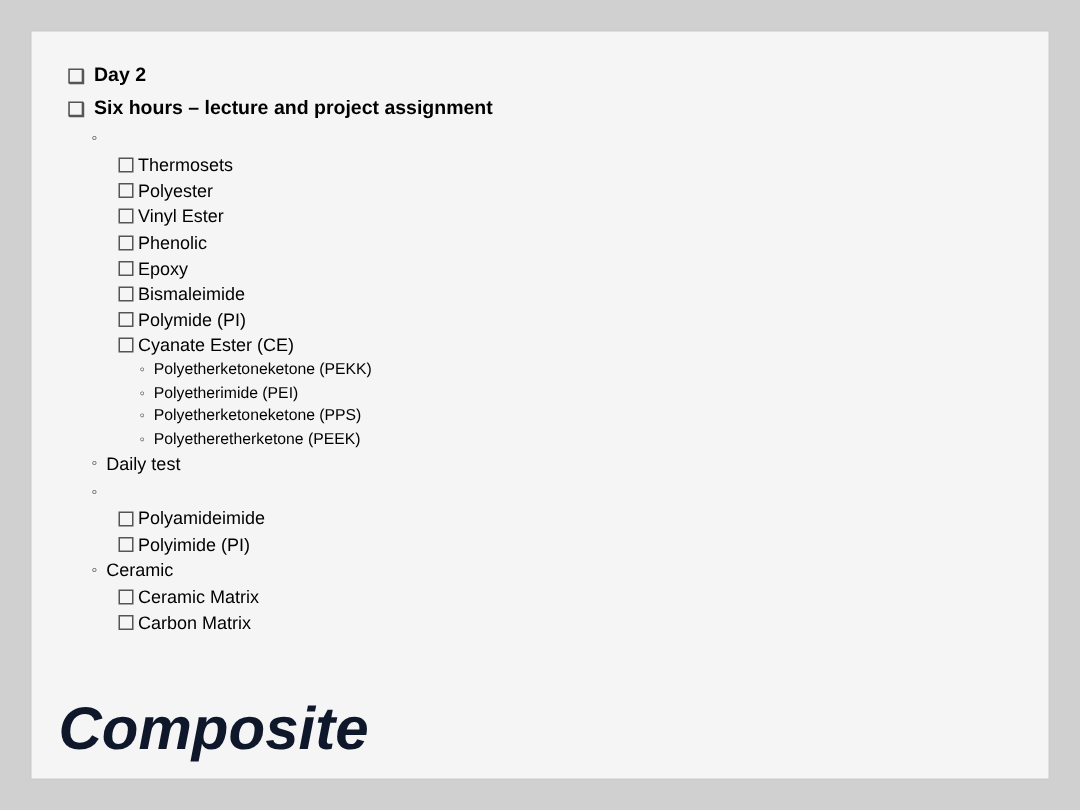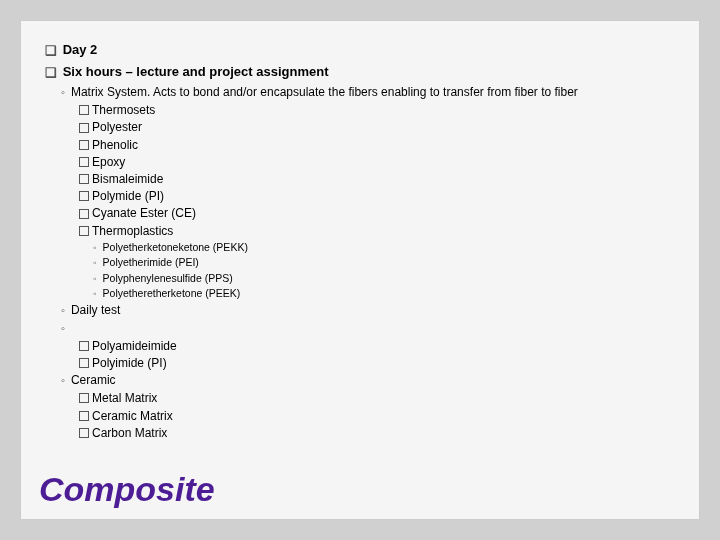--- a/index.html
+++ b/index.html
@@ -38,23 +38,23 @@
     .level0 .bullet-icon { color: #555; font-size: 13px; }
     .level1 { padding-left: 16px; font-size: 12px; margin-bottom: 2px; display: flex; align-items: flex-start; }
     .level1 .bullet-icon { color: #444; }
     .level2-checkbox { padding-left: 34px; font-size: 12px; margin-bottom: 1px; display: flex; align-items: center; }
     .level3 { padding-left: 48px; font-size: 10.5px; margin-bottom: 1px; display: flex; align-items: flex-start; }
     .level3 .bullet-icon { color: #555; font-size: 10px; }
     .composite-title {
       position: absolute;
       bottom: 10px;
       left: 18px;
-      font-size: 34px;
+      font-size: 40px;
       font-weight: bold;
-      color: #4c1d95;
+      color: #0f172a;
       font-style: italic;
     }
     .content-area {
       line-height: 1.35;
     }
   </style>
 </head>
 <body>
 
 <div class="slide">
@@ -64,30 +64,33 @@
       <span class="bullet-icon">❑</span>
       <span>Day 2</span>
     </div>
     <div class="level0">
       <span class="bullet-icon">❑</span>
       <span>Six hours – lecture and project assignment</span>
     </div>
 
     <div class="level1">
       <span class="bullet-icon">◦</span>
-      <span>Matrix System. Acts to bond and/or encapsulate the fibers enabling to transfer from fiber to fiber</span>
     </div>
 
     <div class="level2-checkbox">
         <span class="checkbox-icon"></span>
         <span>Thermosets</span>
       </div>
     <div class="level2-checkbox">
         <span class="checkbox-icon"></span>
         <span>Polyester</span>
+      </div>
+    <div class="level2-checkbox">
+        <span class="checkbox-icon"></span>
+        <span>Vinyl Ester</span>
       </div>
     <div class="level2-checkbox">
         <span class="checkbox-icon"></span>
         <span>Phenolic</span>
       </div>
     <div class="level2-checkbox">
         <span class="checkbox-icon"></span>
         <span>Epoxy</span>
       </div>
     <div class="level2-checkbox">
@@ -95,36 +98,32 @@
         <span>Bismaleimide</span>
       </div>
     <div class="level2-checkbox">
         <span class="checkbox-icon"></span>
         <span>Polymide (PI)</span>
       </div>
     <div class="level2-checkbox">
         <span class="checkbox-icon"></span>
         <span>Cyanate Ester (CE)</span>
       </div>
-    <div class="level2-checkbox">
-        <span class="checkbox-icon"></span>
-        <span>Thermoplastics</span>
-      </div>
 
     <div class="level3">
       <span class="bullet-icon">◦</span>
       <span>Polyetherketoneketone (PEKK)</span>
     </div>
     <div class="level3">
       <span class="bullet-icon">◦</span>
       <span>Polyetherimide (PEI)</span>
     </div>
     <div class="level3">
       <span class="bullet-icon">◦</span>
-      <span>Polyphenylenesulfide (PPS)</span>
+      <span>Polyetherketoneketone (PPS)</span>
     </div>
     <div class="level3">
       <span class="bullet-icon">◦</span>
       <span>Polyetheretherketone (PEEK)</span>
     </div>
 
     <div class="level1">
       <span class="bullet-icon">◦</span>
       <span>Daily test</span>
     </div>
@@ -142,24 +141,20 @@
         <span>Polyimide (PI)</span>
       </div>
 
     <div class="level1">
       <span class="bullet-icon">◦</span>
       <span>Ceramic</span>
     </div>
 
     <div class="level2-checkbox">
         <span class="checkbox-icon"></span>
-        <span>Metal Matrix</span>
-      </div>
-    <div class="level2-checkbox">
-        <span class="checkbox-icon"></span>
         <span>Ceramic Matrix</span>
       </div>
     <div class="level2-checkbox">
         <span class="checkbox-icon"></span>
         <span>Carbon Matrix</span>
       </div>
   </div>
 
   <div class="composite-title">Composite</div>
 </div>

